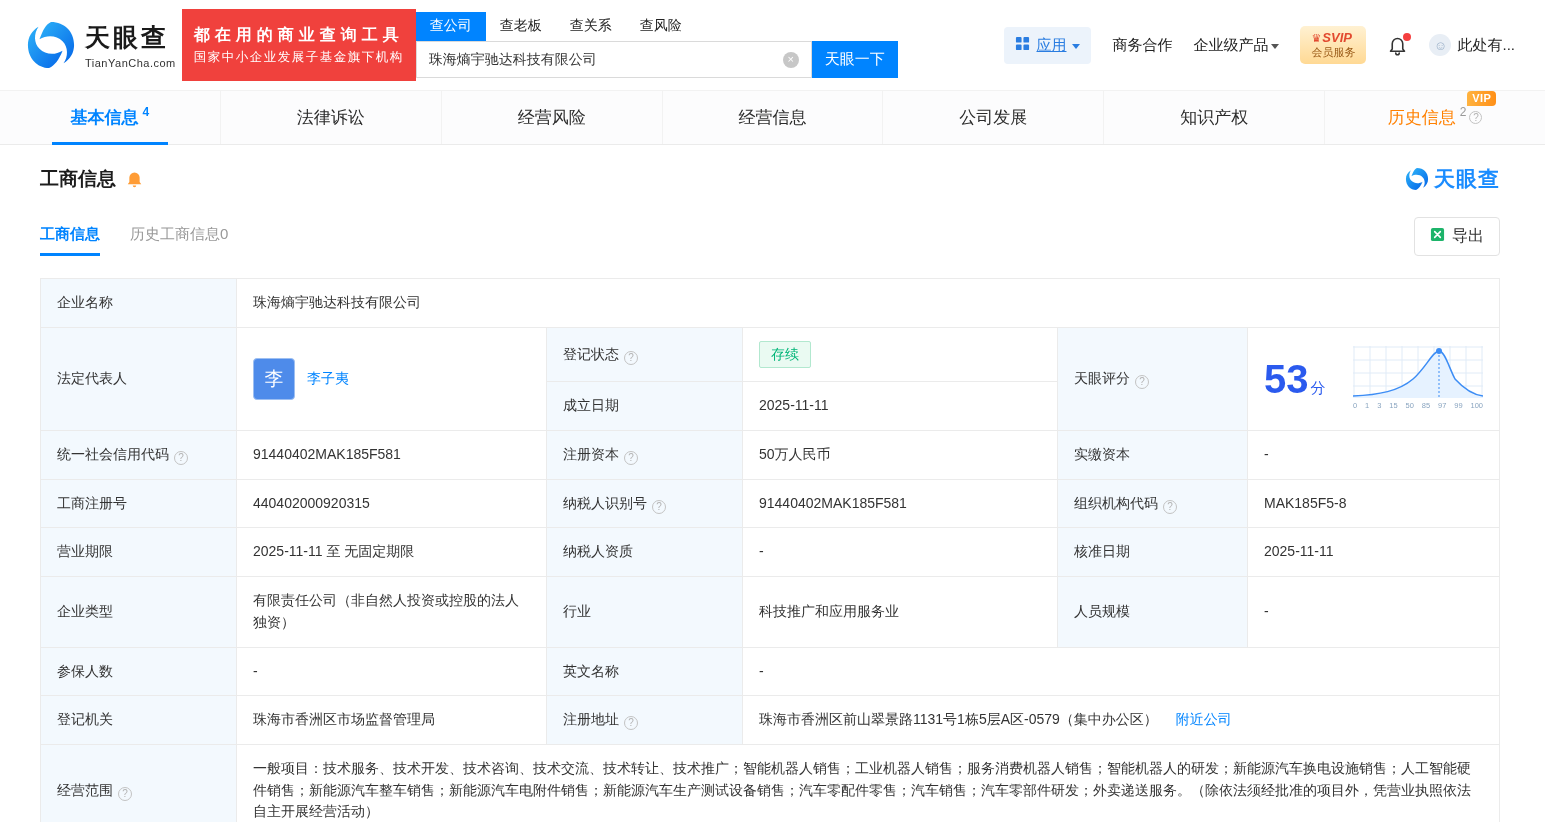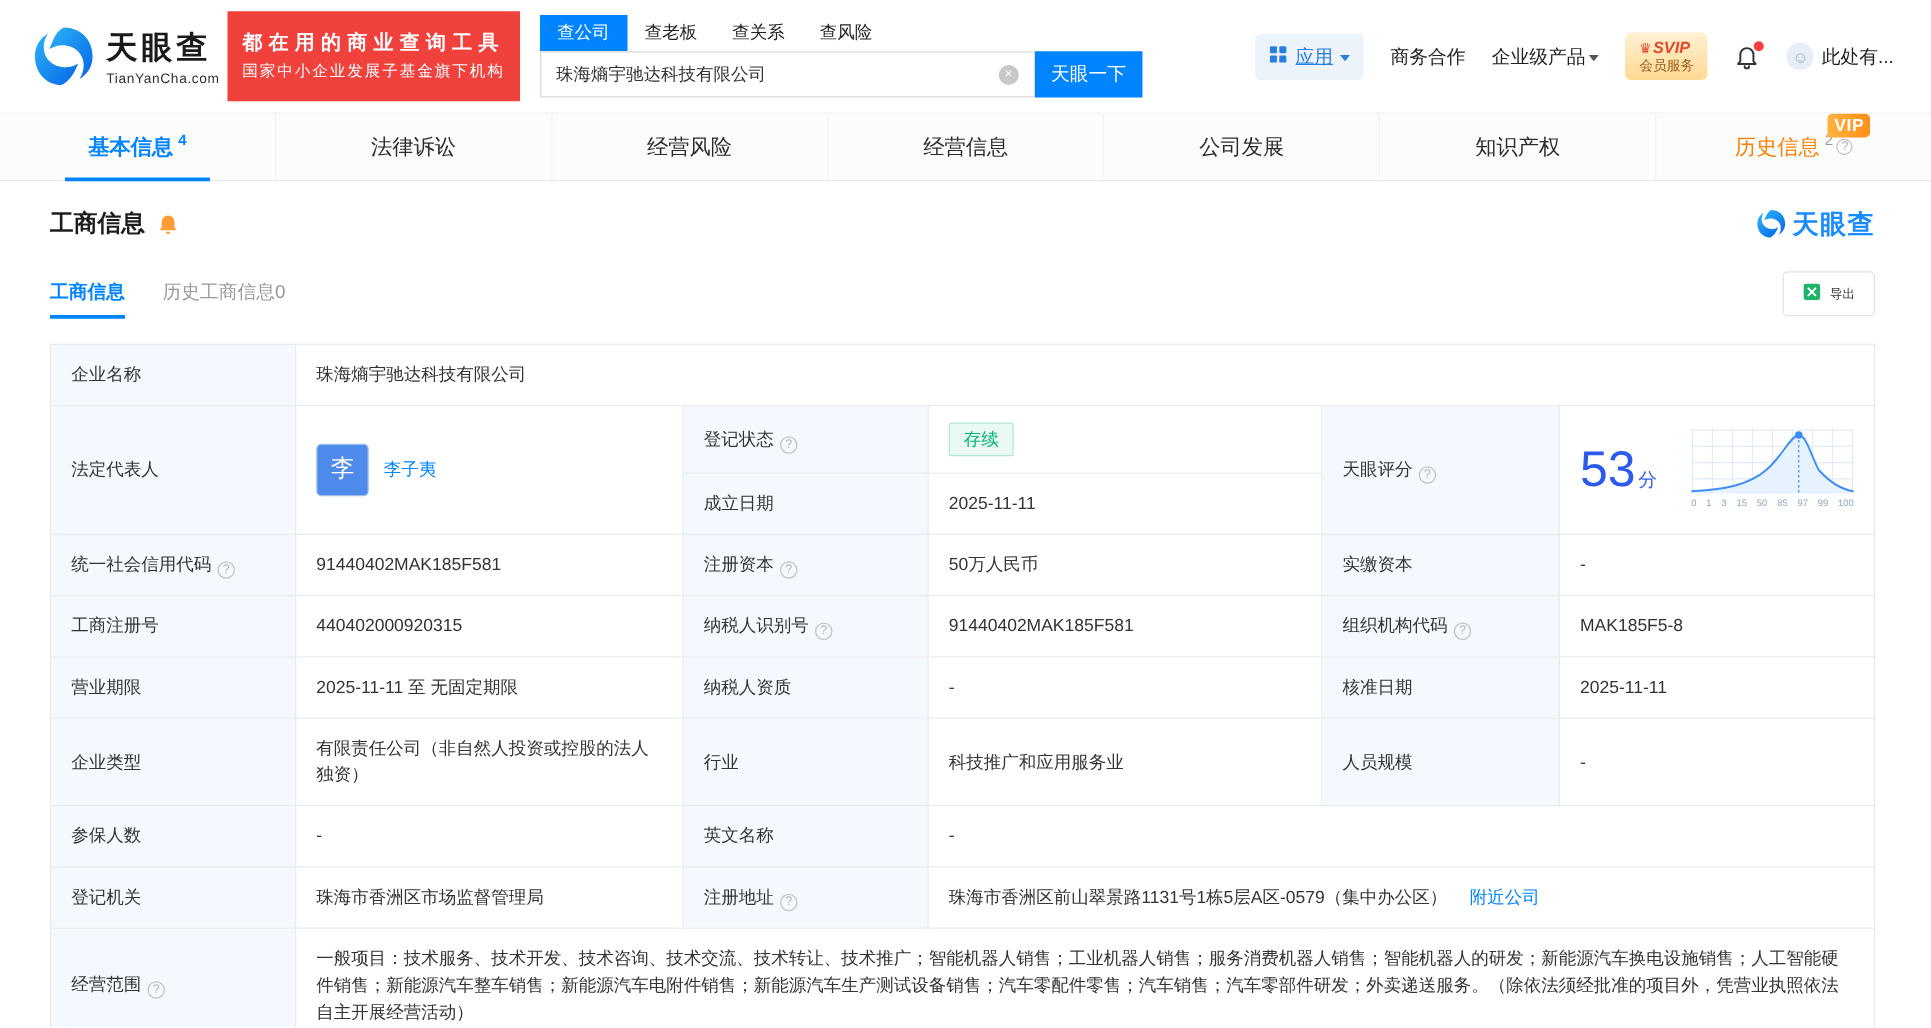--- a/index.html
+++ b/index.html
@@ -11,21 +11,21 @@
   .hdr { display:flex; align-items:center; height:90px; padding:0 30px 0 26px; background:#fff; }
   .logo { display:flex; align-items:center; gap:9px; cursor:pointer; }
   .logo-icon svg { display:block; }
   .logo-text { display:flex; flex-direction:column; }
   .logo-text .cn { font-size:25px; font-weight:bold; color:#1a1a1a; letter-spacing:3px; }
   .logo-text .en { font-size:11px; color:#333; margin-top:3px; letter-spacing:.5px; }
   .promo { margin-left:6px; background:#f0413d; color:#ffffff; padding:16px 12px; text-align:center; line-height:1.3; }
   .promo .l1 { font-size:16px; font-weight:bold; letter-spacing:5px; white-space:nowrap; }
   .promo .l2 { font-size:12.5px; letter-spacing:1.5px; margin-top:3px; white-space:nowrap; }
 
-  .search { margin-left:16px; display:flex; flex-direction:column; }
+  .search { display:flex; flex-direction:column; }
   .search-tabs { display:flex; font-size:14px; color:#222; }
   .search-tab { padding:5px 14px 6px; cursor:pointer; white-space:nowrap; }
   .search-tab.active { background:#0084ff; color:#fff; }
   .search-main { display:flex; }
   .search-box { width:396px; height:37px; border:1px solid #dadada; display:flex; align-items:center; background:#fff; }
   .search-box input { border:none; outline:none; flex:1; font-size:14px; padding:0 12px; color:#333; font-family:inherit; background:transparent; }
   .clear-btn { width:16px; height:16px; min-width:16px; border-radius:50%; background:#c7c7c7; color:#fff; display:flex; align-items:center; justify-content:center; margin-right:12px; cursor:pointer; font-size:11px; line-height:1; }
   .clear-btn::before { content:"×"; }
   .search-go { width:86px; height:37px; background:#0084ff; color:#fff; font-size:15px; border:none; cursor:pointer; font-family:inherit; white-space:nowrap; }
 
@@ -47,50 +47,50 @@
   
   .tabbar { display:flex; height:55px; background:#fcfcfd; border-top:1px solid #f2f2f2; border-bottom:1px solid #ebebeb; }
   .tab { flex:1; display:flex; align-items:center; justify-content:center; font-size:17px; color:#2b2b2b; cursor:pointer; position:relative; border-left:1px solid #f2f2f2; }
   .tab:first-child { border-left:none; }
   .tab .cnt { font-size:12px; color:#999; margin-left:4px; transform:translateY(-6px); }
   .tab.active { color:#0084ff; font-weight:bold; }
   .tab.active .cnt { color:#0084ff; }
   .tab.active::after { content:""; position:absolute; bottom:-1px; left:50%; transform:translateX(-50%); width:116px; height:3px; background:#0084ff; }
   .tab.history { color:#ff8000; }
   .hist-wrap { position:relative; display:inline-flex; align-items:center; }
-  .vip-tag { position:absolute; top:-15px; right:-14px; background:linear-gradient(90deg,#ffb340,#ff8f17); color:#fff; font-size:14px; font-weight:bold; padding:1px 5px 2px; border-radius:4px 4px 4px 0; letter-spacing:.5px;text-align:center; }
+  .vip-tag { position:absolute; top:-15px; right:-14px; background:linear-gradient(90deg,#ffb340,#ff8f17); color:#fff; font-size:11px; font-weight:bold; padding:1px 5px 2px; border-radius:4px 4px 4px 0; letter-spacing:.5px;text-align:center; }
 
   
   .content { padding:20px 45px 0 40px; }
   .sec-hdr { display:flex; align-items:center; }
   .sec-title { font-size:19px; font-weight:bold; color:#1d1d1d; }
   .bell-badge { margin-left:9px; display:inline-flex; cursor:pointer; }
   .brand-right { margin-left:auto; display:flex; align-items:center; gap:5px; color:#1a8cff; font-weight:bold; font-size:21px; letter-spacing:1px; }
 
   .subtab-row { display:flex; align-items:center; margin-top:24px; }
   .subtab { font-size:15px; color:#333; margin-right:30px; padding-bottom:12px; position:relative; cursor:pointer; }
   .subtab.active { color:#0084ff; font-weight:bold; }
   .subtab.active::after { content:""; position:absolute; left:0; right:0; bottom:0; height:3px; background:#0084ff; }
   .subtab.muted { color:#999; font-weight:normal; }
-  .export { margin-left:auto; display:flex; align-items:center; gap:7px; border:1px solid #e2e2e2; border-radius:4px; padding:8px 15px; font-size:10px; color:#333; cursor:pointer; background:#fff; margin-bottom:8px; }
+  .export { margin-left:auto; display:flex; align-items:center; gap:7px; border:1px solid #e2e2e2; border-radius:4px; padding:8px 15px; font-size:16px; color:#333; cursor:pointer; background:#fff; margin-bottom:8px; }
 
   
   .info-table { width:100%; border-collapse:collapse; table-layout:fixed; margin-top:14px; }
   .info-table td { border:1px solid #ebebeb; font-size:14px; color:#333; padding:13px 16px; line-height:1.55; vertical-align:middle; overflow-wrap:break-word; }
   .info-table td.lbl { background:#f3f9fe; }
   .qmark { display:inline-flex; align-items:center; justify-content:center; width:14px; height:14px; border:1px solid #c3c3c3; border-radius:50%; color:#b3b3b3; font-size:10px; margin-left:5px; vertical-align:-2px; cursor:pointer; line-height:1; }
   .qmark::before { content:"?"; }
   .qmark.sm { width:13px; height:13px; margin-left:3px; }
   .link { color:#0084ff; text-decoration:none; cursor:pointer; }
   .rep { display:flex; align-items:center; gap:12px; }
   .avatar { width:42px; height:42px; min-width:42px; background:#4e8bea; border:1px solid #9dbff2; color:#fff; font-size:19px; display:inline-flex; align-items:center; justify-content:center; border-radius:4px; cursor:pointer; }
   .status-badge { display:inline-block; background:#eafaf2; color:#00b578; border:1px solid #b2e8cf; padding:2px 11px; font-size:14px; border-radius:2px; }
   .score-wrap { display:flex; align-items:center; justify-content:space-between; gap:10px; }
   .score-num { color:#2b5aee; white-space:nowrap; }
-  .score-num .big { font-size:40px; font-weight:normal; }
+  .score-num .big { font-size:40px; font-weight:bold; }
   .score-num .unit { font-size:15px; margin-left:2px; }
   .mini-chart { display:flex; flex-direction:column; }
   .mini-chart .axis { display:flex; justify-content:space-between; width:130px; font-size:7.5px; color:#8aa5c0; margin-top:2px; }
   .addr-link { margin-left:14px; white-space:nowrap; }
 </style>
 </head>
 <body>
 
 <div class="page">
 

